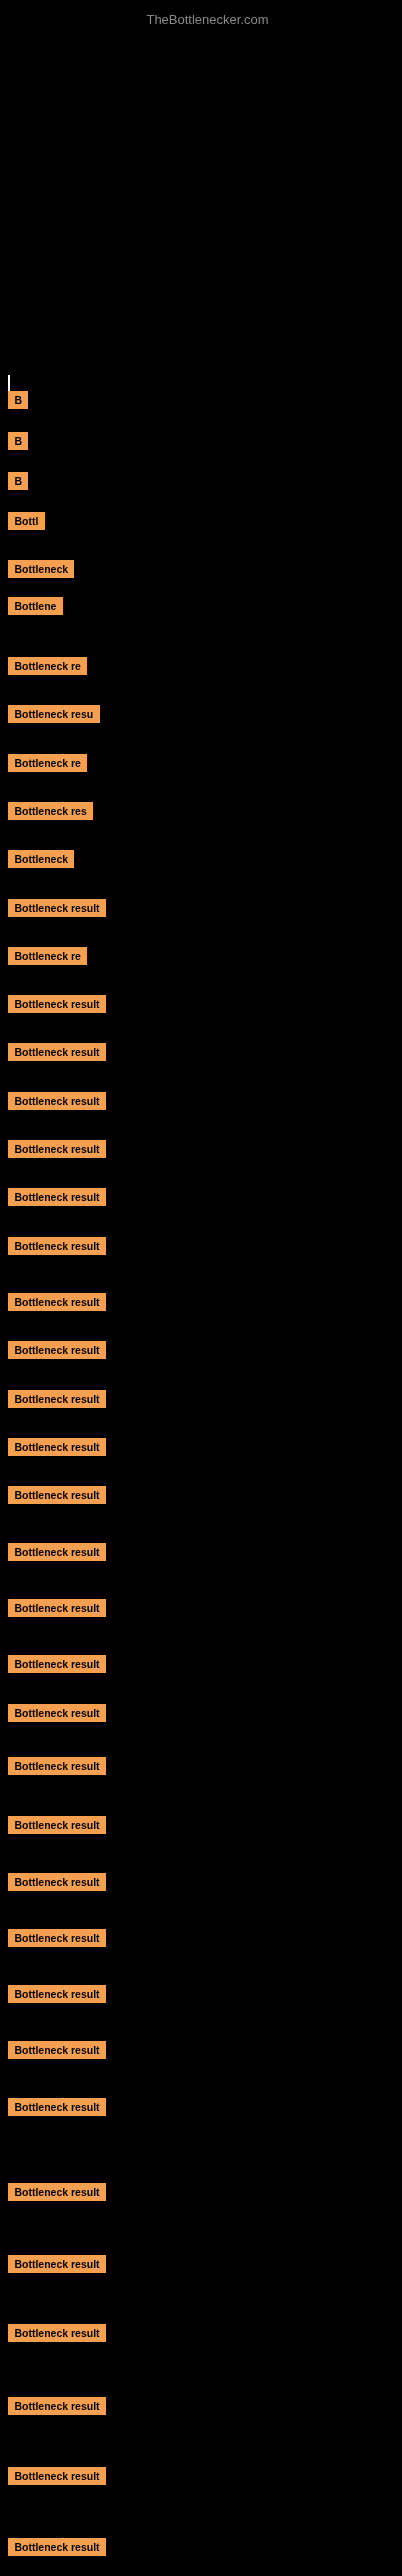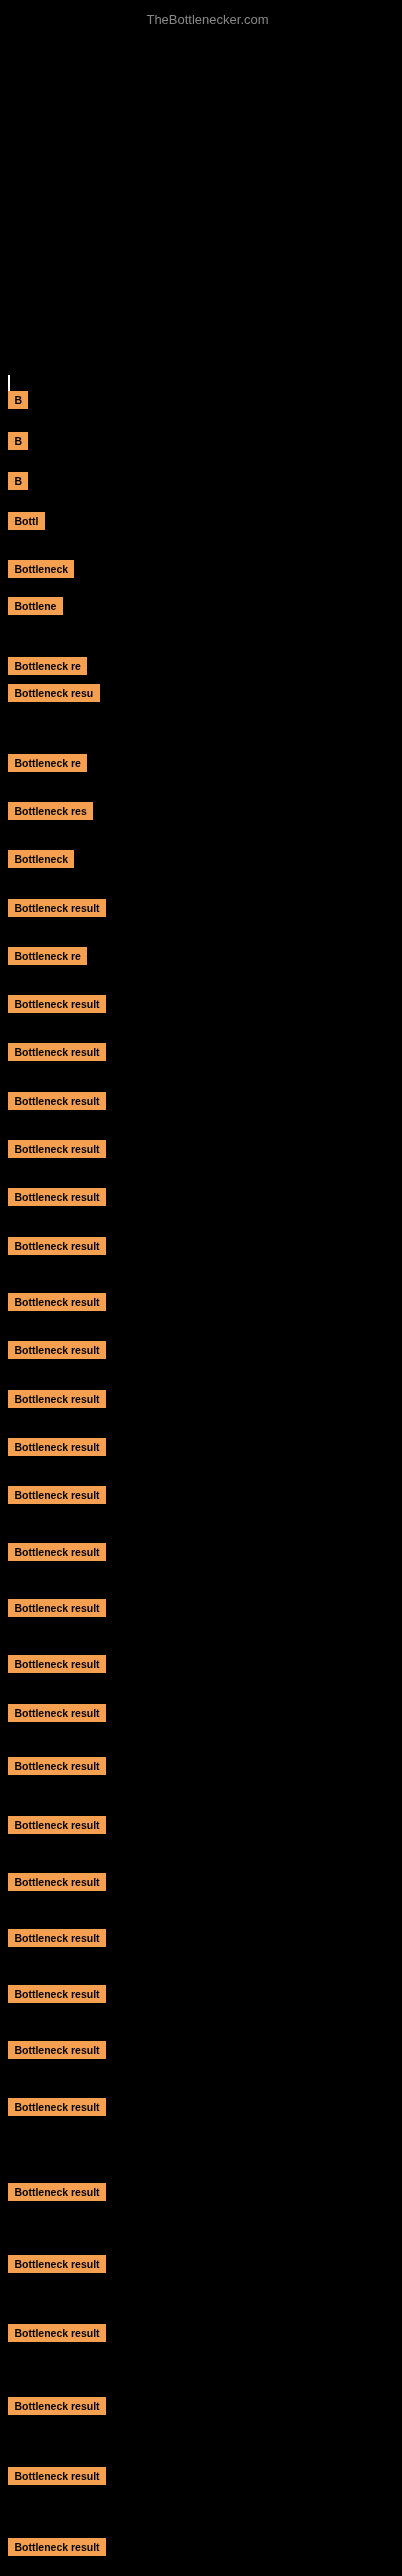--- a/index.html
+++ b/index.html
@@ -51,21 +51,21 @@
 
 <div class="cursor-line" style="position: absolute; top: 370px; left: 4px;"></div>
 
 <div class="bottleneck-item" style="position: absolute; top: 386px; left: 4px; max-width: 32px; width: auto;">B</div>
 <div class="bottleneck-item" style="position: absolute; top: 427px; left: 4px; max-width: 32px; width: auto;">B</div>
 <div class="bottleneck-item" style="position: absolute; top: 467px; left: 4px; max-width: 32px; width: auto;">B</div>
 <div class="bottleneck-item" style="position: absolute; top: 507px; left: 4px; max-width: 56px; width: auto; text-align: center;">Bottl</div>
 <div class="bottleneck-item" style="position: absolute; top: 555px; left: 4px; max-width: 93px; width: auto;">Bottleneck</div>
 <div class="bottleneck-item" style="position: absolute; top: 592px; left: 4px; max-width: 79px; width: auto;">Bottlene</div>
 <div class="bottleneck-item" style="position: absolute; top: 652px; left: 4px; max-width: 113px; width: auto;">Bottleneck re</div>
-<div class="bottleneck-item" style="position: absolute; top: 679px; left: 4px; max-width: 129px; width: auto;">Bottleneck resu</div>
+<div class="bottleneck-item" style="position: absolute; top: 700px; left: 4px; max-width: 129px; width: auto;">Bottleneck resu</div>
 <div class="bottleneck-item" style="position: absolute; top: 749px; left: 4px; max-width: 113px; width: auto;">Bottleneck re</div>
 <div class="bottleneck-item" style="position: absolute; top: 797px; left: 4px; max-width: 121px; width: auto; text-align: right;">Bottleneck res</div>
 <div class="bottleneck-item" style="position: absolute; top: 845px; left: 4px; max-width: 93px; width: auto;">Bottleneck</div>
 <div class="bottleneck-item" style="position: absolute; top: 894px; left: 4px; max-width: 145px; width: auto;">Bottleneck result</div>
 <div class="bottleneck-item" style="position: absolute; top: 942px; left: 4px; max-width: 113px; width: auto;">Bottleneck re</div>
 <div class="bottleneck-item" style="position: absolute; top: 990px; left: 4px; max-width: 145px; width: auto;">Bottleneck result</div>
 <div class="bottleneck-item" style="position: absolute; top: 1038px; left: 4px; max-width: 145px; width: auto;">Bottleneck result</div>
 <div class="bottleneck-item" style="position: absolute; top: 1087px; left: 4px; max-width: 145px; width: auto;">Bottleneck result</div>
 <div class="bottleneck-item" style="position: absolute; top: 1135px; left: 4px; max-width: 145px; width: auto;">Bottleneck result</div>
 <div class="bottleneck-item" style="position: absolute; top: 1183px; left: 4px; max-width: 145px; width: auto;">Bottleneck result</div>

